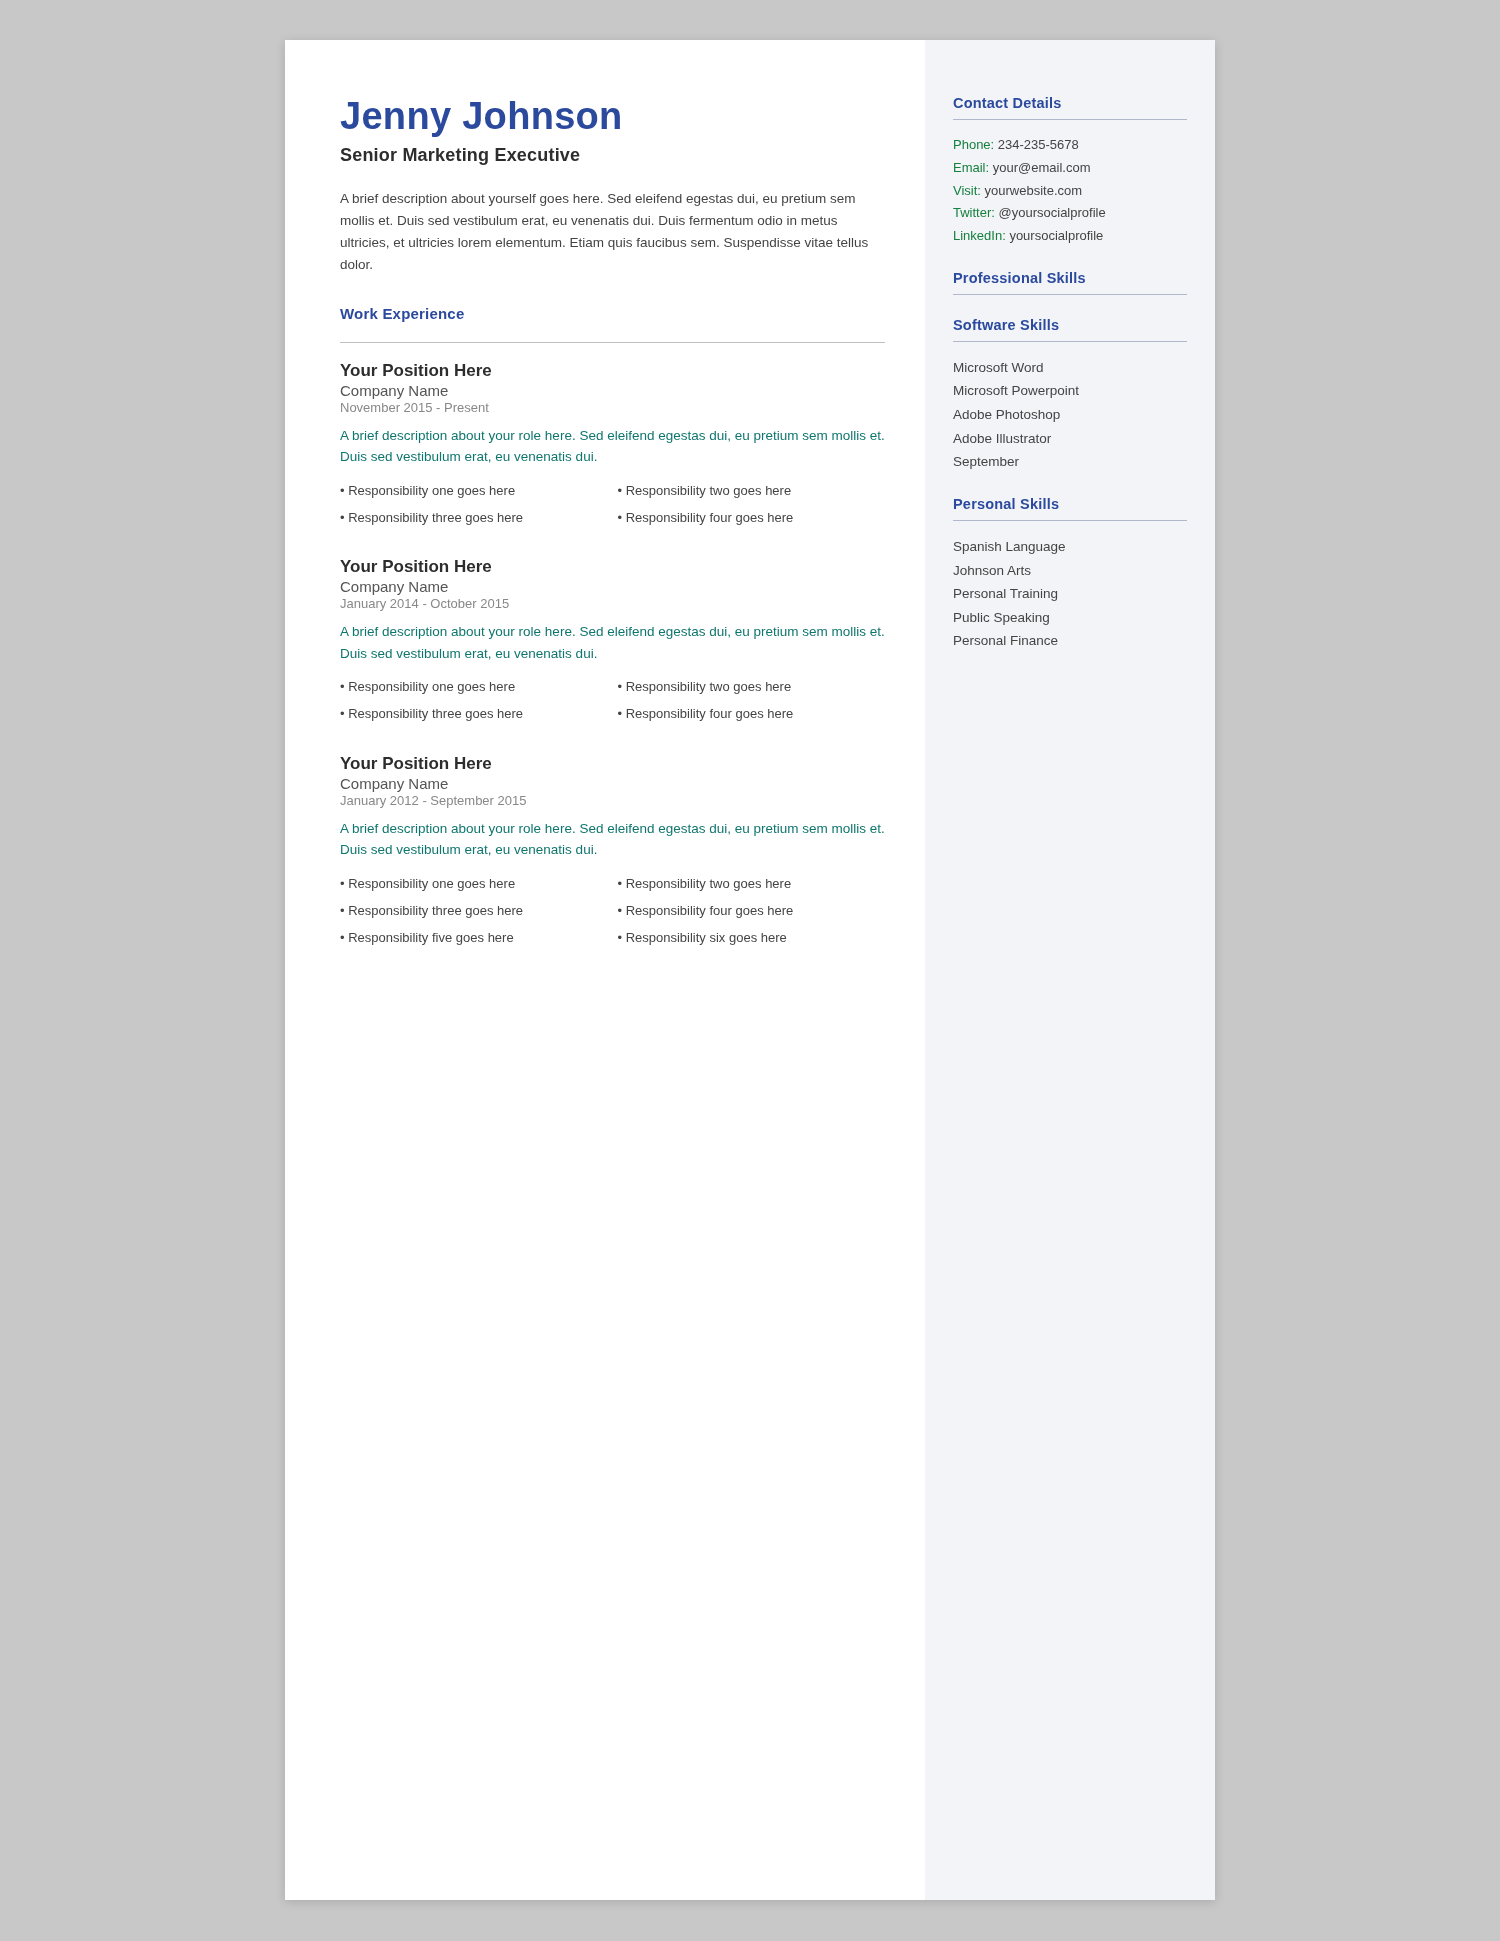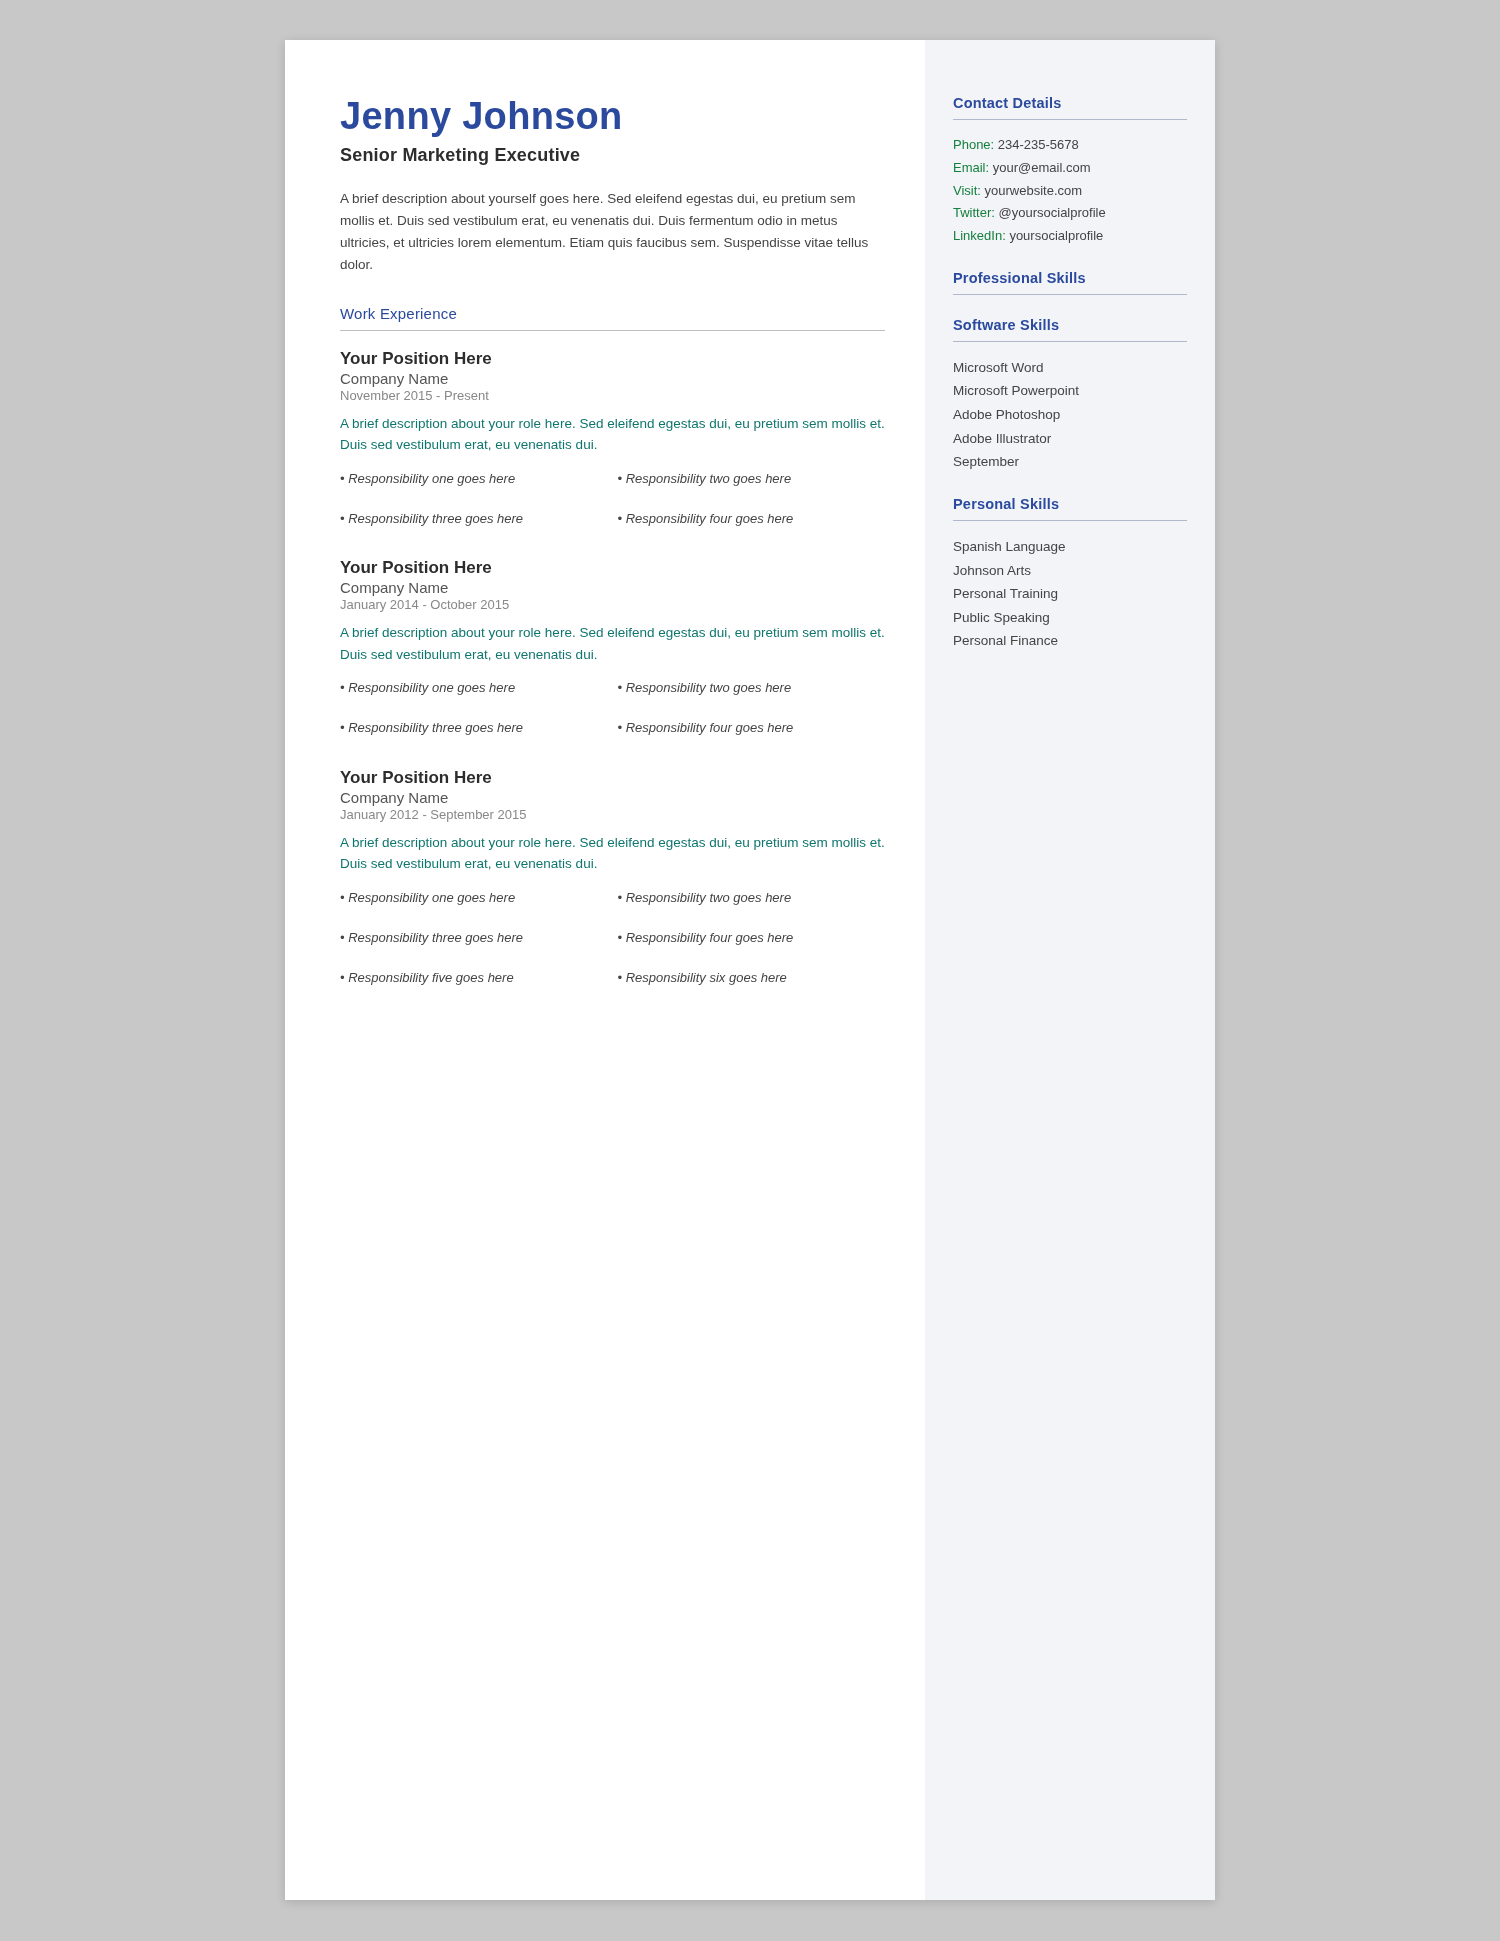--- a/index.html
+++ b/index.html
@@ -39,24 +39,24 @@
       letter-spacing: 0.2px;
     }
     .bio {
       margin-top: 22px;
       font-size: 13.5px;
       color: #444;
       line-height: 1.65;
     }
     .section-title {
       font-size: 15px;
-      font-weight: 400;
+      font-weight: 700;
       color: #2b4a9e;
       margin-top: 28px;
-      margin-bottom: 8px;
+      margin-bottom: 20px;
       letter-spacing: 0.2px;
     }
     .divider {
       border: none;
       border-top: 1px solid #c0c0c0;
       margin-bottom: 18px;
     }
     .job {
       margin-bottom: 28px;
     }
@@ -78,22 +78,21 @@
     }
     .job-desc {
       font-size: 13.5px;
       color: #0f766e;
       line-height: 1.6;
       margin-bottom: 12px;
     }
     .responsibilities {
       display: grid;
       grid-template-columns: 1fr 1fr;
-      gap: 18px 10px;
-      font-style: italic;
+      gap: 5px 10px;
     }
     .resp-item {
       font-size: 13px;
       color: #444;
       line-height: 1.7;
     }
     .resp-item::before {
       content: '• ';
       color: #444;
     }

